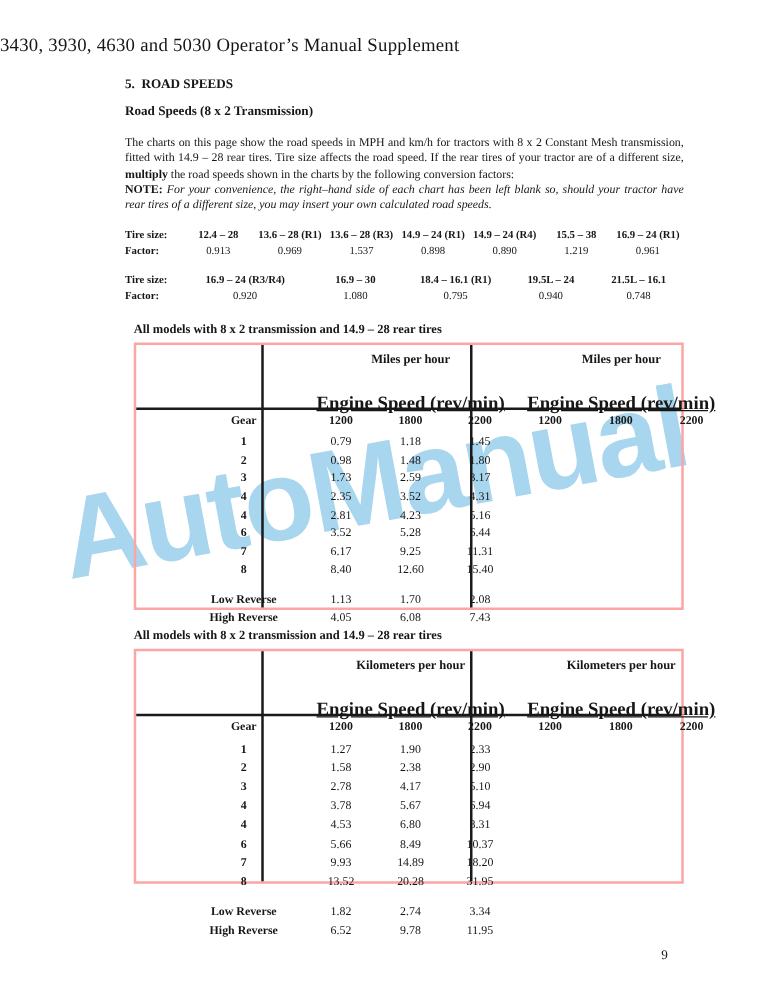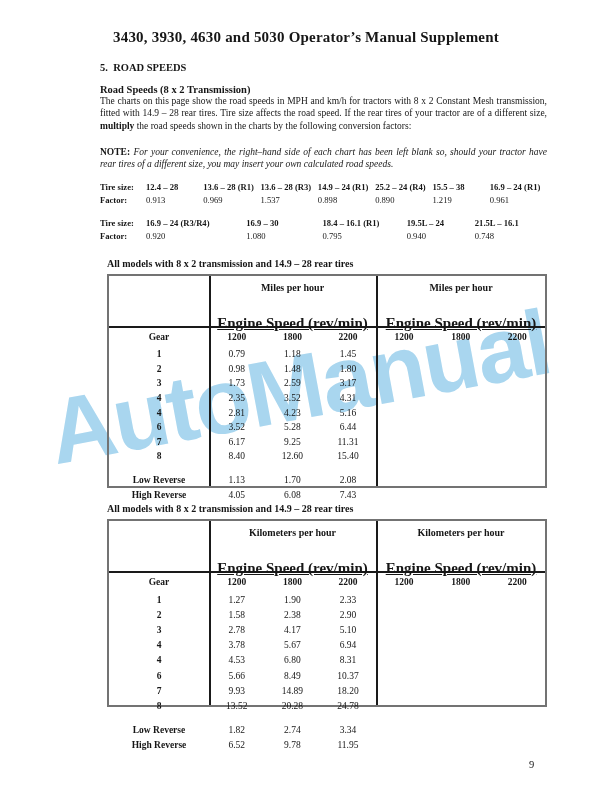--- a/index.html
+++ b/index.html
@@ -3,34 +3,34 @@
 <meta charset="utf-8">
 <style>
   html,body{margin:0;padding:0;background:#e8e8e8;}
   .page{position:relative;width:612px;height:792px;background:#ffffff;overflow:hidden;
         font-family:"Liberation Serif",serif;color:#161616;margin:0 auto;}
   .watermark{position:absolute;left:50px;top:381px;z-index:1;
         font-family:"Liberation Sans",sans-serif;font-weight:bold;font-size:92px;
         letter-spacing:-2px;color:#a9d6ef;white-space:nowrap;
         transform:rotate(-10.5deg);transform-origin:0 50%;}
   .content{position:absolute;left:0;top:0;width:612px;height:792px;z-index:2;}
-  .title{position:absolute;top:29px;left:0;right:0;text-align:center;
-        font-size:15px;font-weight:bold;letter-spacing:.2px;}
+  .title{position:absolute;top:29px;left:0;right:0;text-align:left;
+        font-size:15px;font-weight:normal;letter-spacing:.2px;}
   .h1{position:absolute;left:100px;top:62px;font-size:10.5px;font-weight:bold;white-space:pre;}
   .h2{position:absolute;left:100px;top:84px;font-size:10.5px;font-weight:bold;}
   .para{position:absolute;left:100px;width:447px;font-size:9.5px;line-height:12.3px;text-align:justify;}
-  .para.intro{top:95px;font-family:Liberation Serif, serif;}
+  .para.intro{top:109px;font-family:Liberation Serif, serif;}
   .para.note{top:146px;}
   .para.note i{font-style:italic;}
   .tire-group{position:absolute;left:100px;width:447px;display:flex;font-size:8.6px;line-height:12.5px;}
   .tg-labels{width:46px;font-weight:bold;flex:none;}
-  .tg-col{flex:1;}
+  .tg-col{flex:1;text-align:center;}
   .tg-size{font-weight:bold;white-space:nowrap;}
   .caption{position:absolute;left:107px;font-size:10px;font-weight:bold;}
-  .speed-table{position:absolute;left:107px;width:440px;border:2px solid #737373;box-sizing:border-box;}
+  .speed-table{position:absolute;left:107px;width:440px;border:2px solid #fca5a5;box-sizing:border-box;padding-left:36px;}
   .vline{position:absolute;top:0;bottom:0;width:1.5px;background:#1a1a1a;}
   .v1{left:100px;}.v2{left:267px;}
   .hsep{position:absolute;left:0;right:0;top:50px;height:1.5px;background:#1a1a1a;}
   .hrow{display:flex;position:relative;}
   .hrow1{margin-top:6px;font-size:10px;}
   .hrow2{margin-top:22px;font-size:15px;text-decoration:underline;}
   .hrow3{font-size:9.5px;}
   .cell{text-align:center;}
   .gearw{width:100px;flex:none;}
   .halfL{width:167px;flex:none;}
@@ -74,21 +74,21 @@
         </div>
       <div class="tg-col">
           <div class="tg-size">13.6 – 28 (R3)</div>
           <div>1.537</div>
         </div>
       <div class="tg-col">
           <div class="tg-size">14.9 – 24 (R1)</div>
           <div>0.898</div>
         </div>
       <div class="tg-col">
-          <div class="tg-size">25.2 – 24 (R4)</div>
+          <div class="tg-size">14.9 – 24 (R4)</div>
           <div>0.890</div>
         </div>
       <div class="tg-col">
           <div class="tg-size">15.5 – 38</div>
           <div>1.219</div>
         </div>
       <div class="tg-col">
           <div class="tg-size">16.9 – 24 (R1)</div>
           <div>0.961</div>
         </div>
@@ -274,21 +274,21 @@
         <div class="drow">
             <div class="cell gearw bold">7</div>
             <div class="cell vl">9.93</div>
             <div class="cell vl">14.89</div>
             <div class="cell vl">18.20</div>
           </div>
         <div class="drow">
             <div class="cell gearw bold">8</div>
             <div class="cell vl">13.52</div>
             <div class="cell vl">20.28</div>
-            <div class="cell vl">24.78</div>
+            <div class="cell vl">31.95</div>
           </div>
         <div class="spacer"></div>
         <div class="drow">
             <div class="cell gearw bold">Low Reverse</div>
             <div class="cell vl">1.82</div>
             <div class="cell vl">2.74</div>
             <div class="cell vl">3.34</div>
           </div>
         <div class="drow">
             <div class="cell gearw bold">High Reverse</div>

